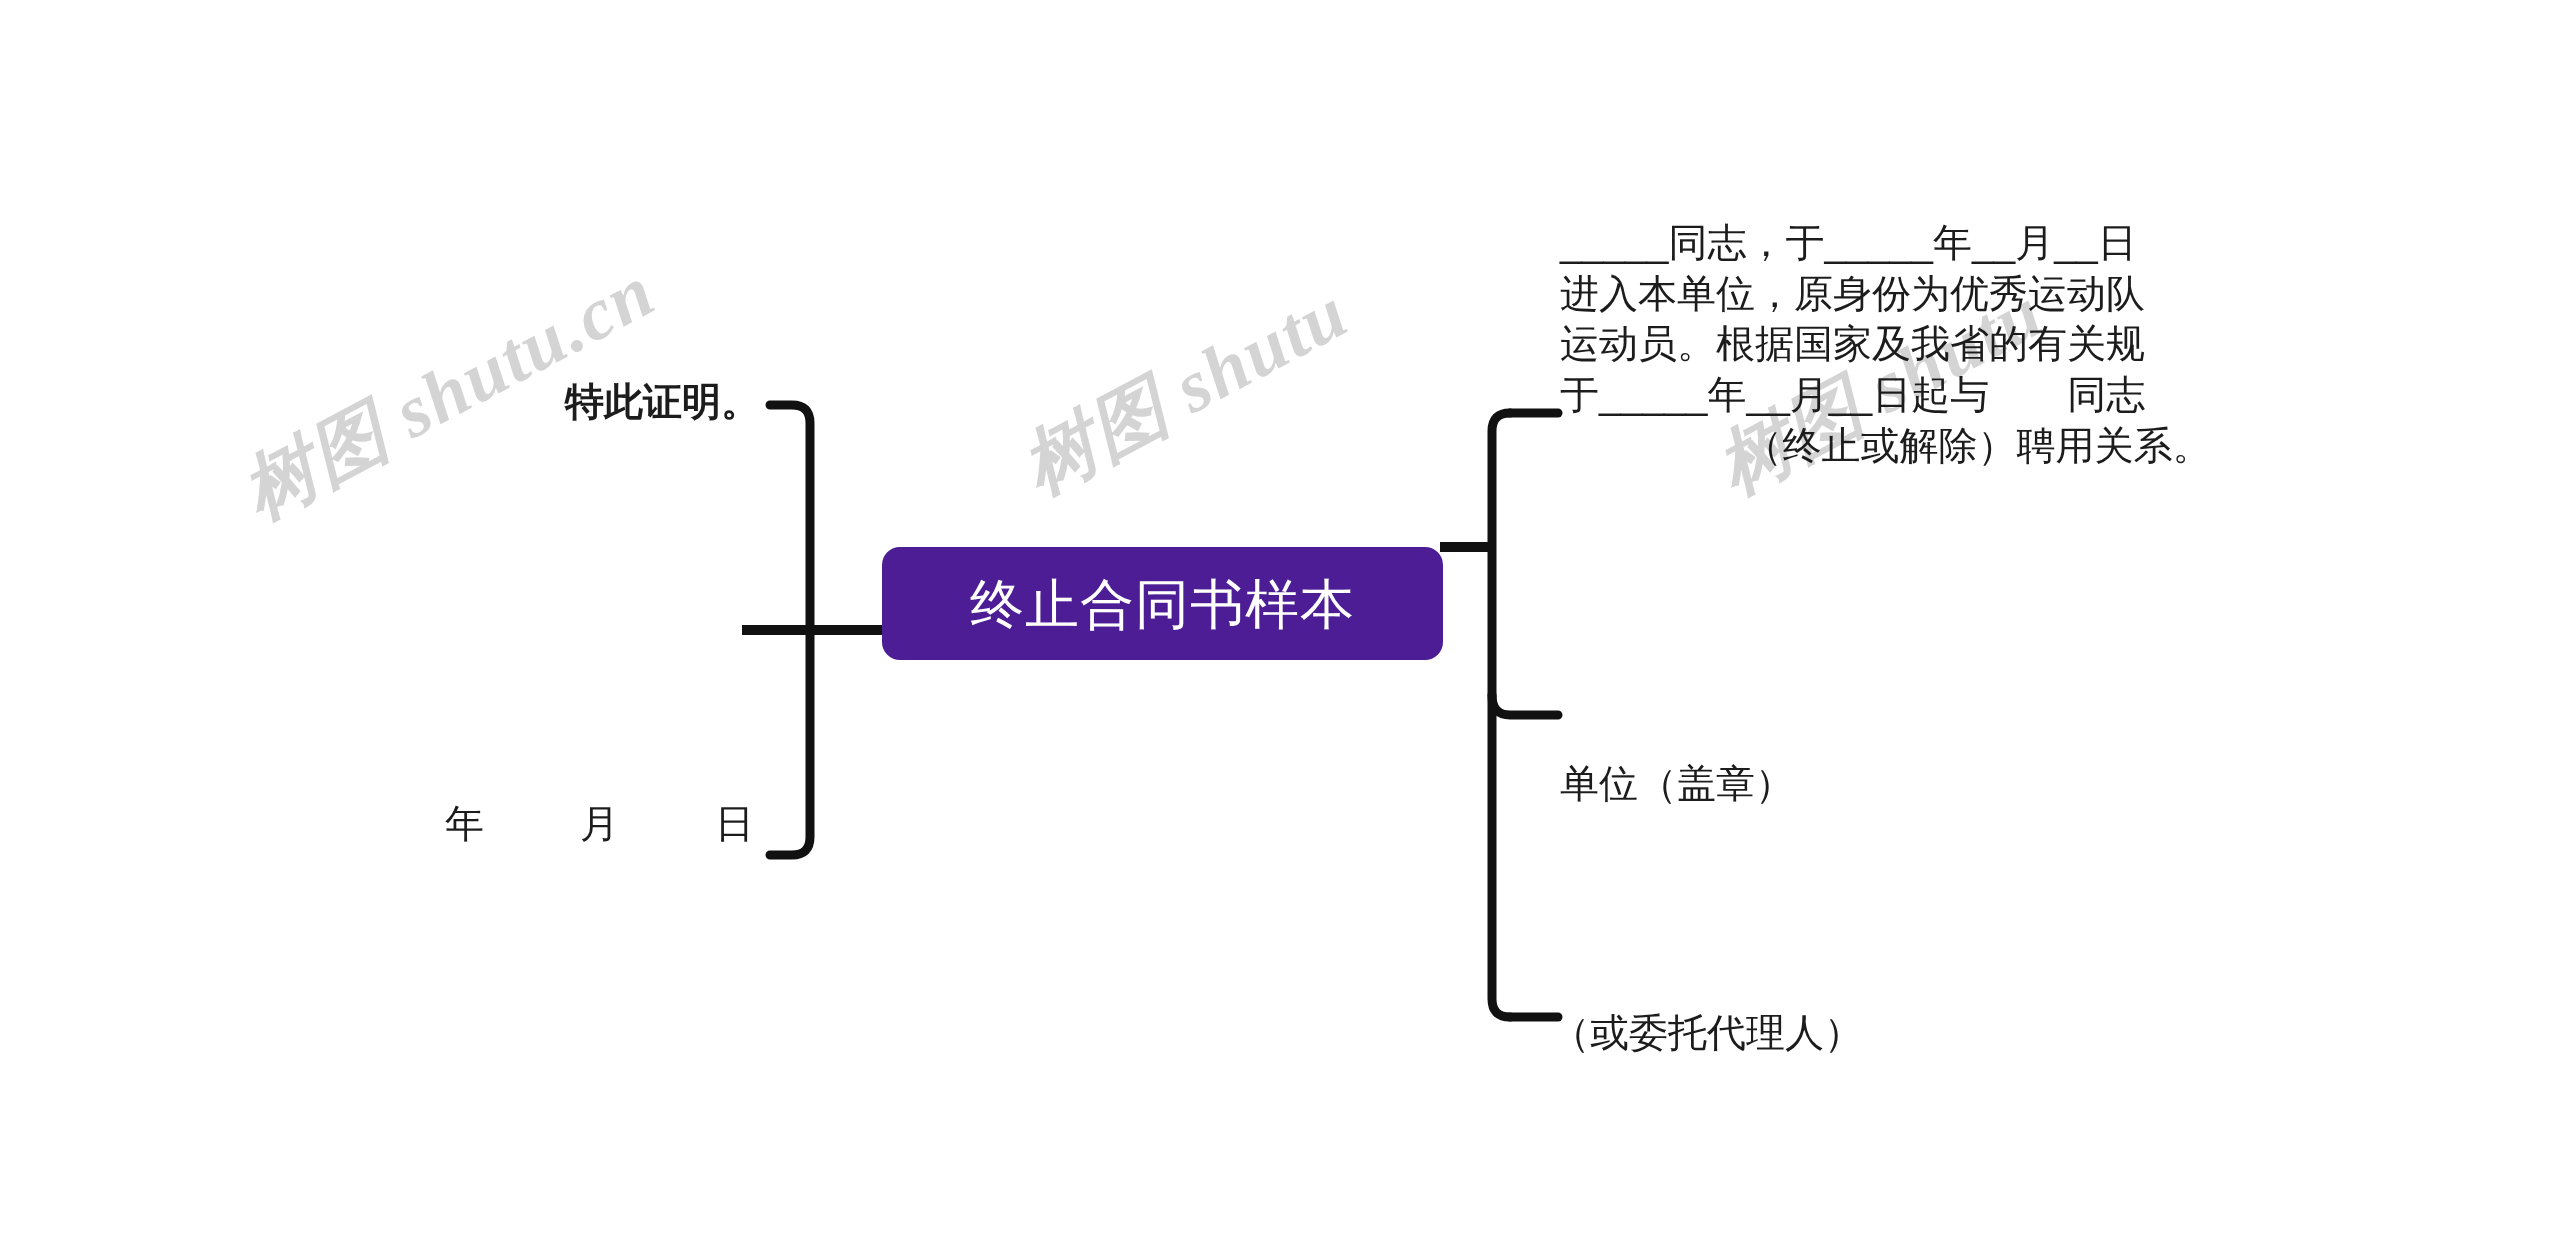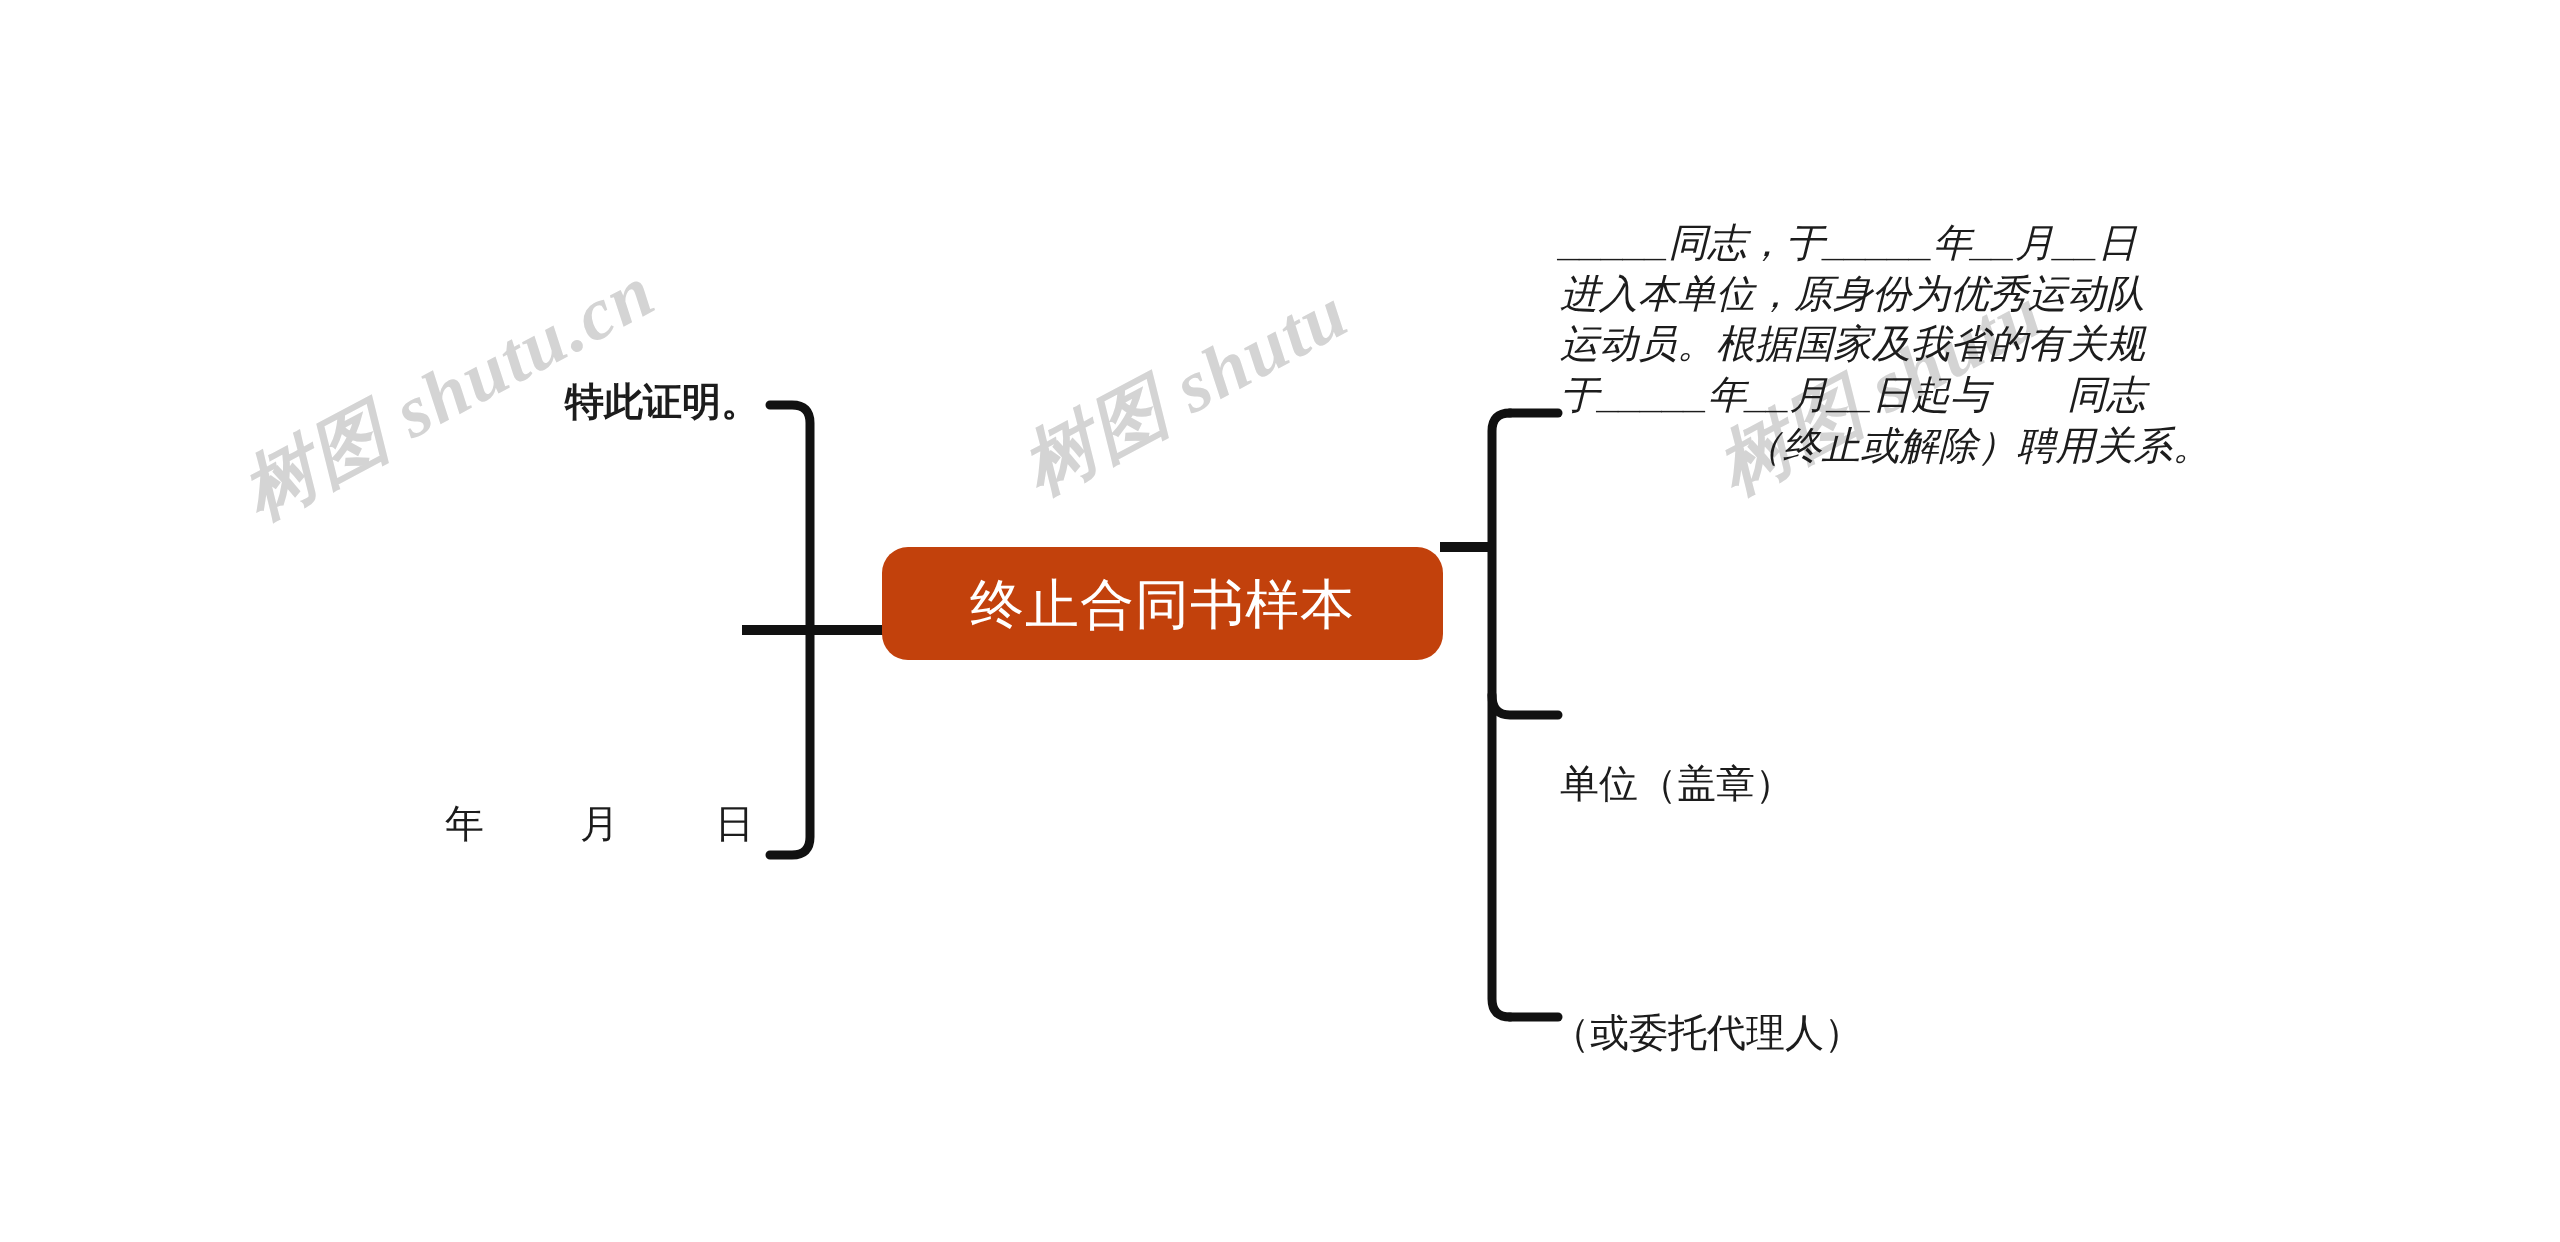--- a/index.html
+++ b/index.html
@@ -36,22 +36,22 @@
   .wm-2 { left: 1005px; top: 430px; transform: rotate(-28deg); }
   .wm-3 { left: 1700px; top: 430px; transform: rotate(-28deg); }
 
   
   #root-node {
     position: absolute;
     left: 882px;
     top: 547px;
     width: 561px;
     height: 113px;
-    background: #c2410c;
-    border-radius: 26px;
+    background: #4c1d95;
+    border-radius: 18px;
     display: flex;
     align-items: center;
     justify-content: center;
     z-index: 5;
   }
   #root-node .root-label {
     color: #ffffff;
     font-size: 54px;
     line-height: 1;
     letter-spacing: 1px;
@@ -70,21 +70,20 @@
     position: absolute;
     color: #1c1c1c;
     font-size: 39px;
     line-height: 1.22;
     white-space: nowrap;
     z-index: 4;
   }
   .branch-label.para {
     white-space: normal;
     line-height: 1.30;
-    font-style: italic;
   }
 
   
   .left-label { text-align: right; }
   .right-label { text-align: left; }
 </style>
 </head>
 <body>
 
 <div id="canvas">

